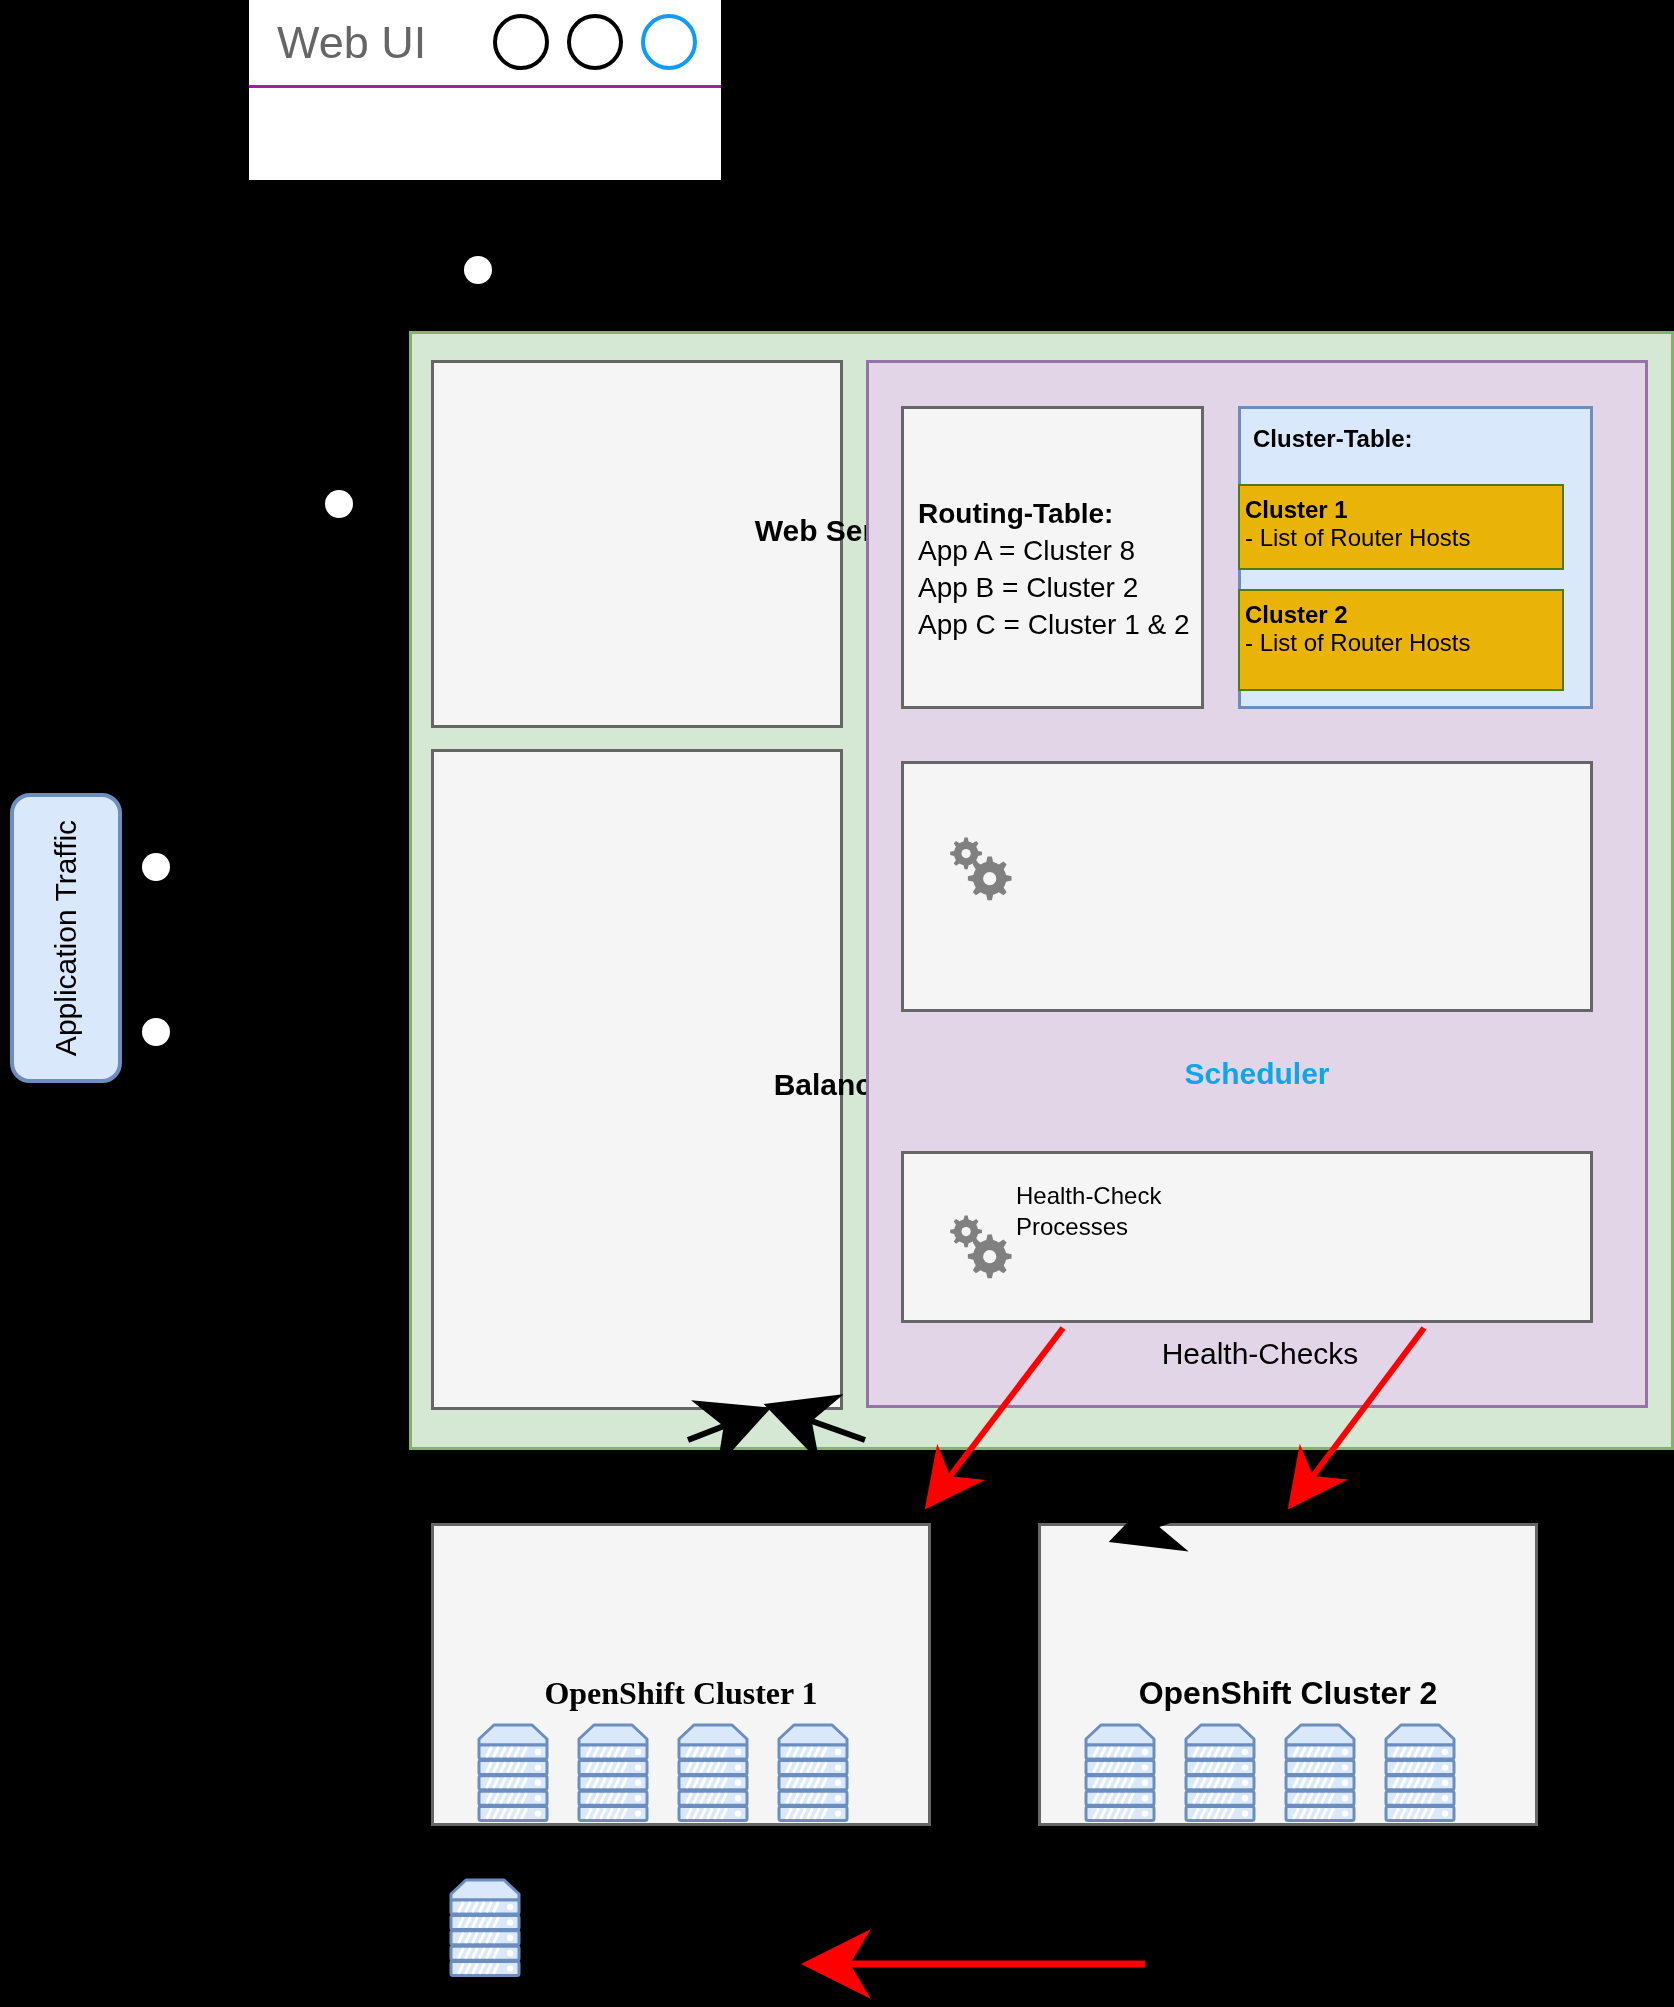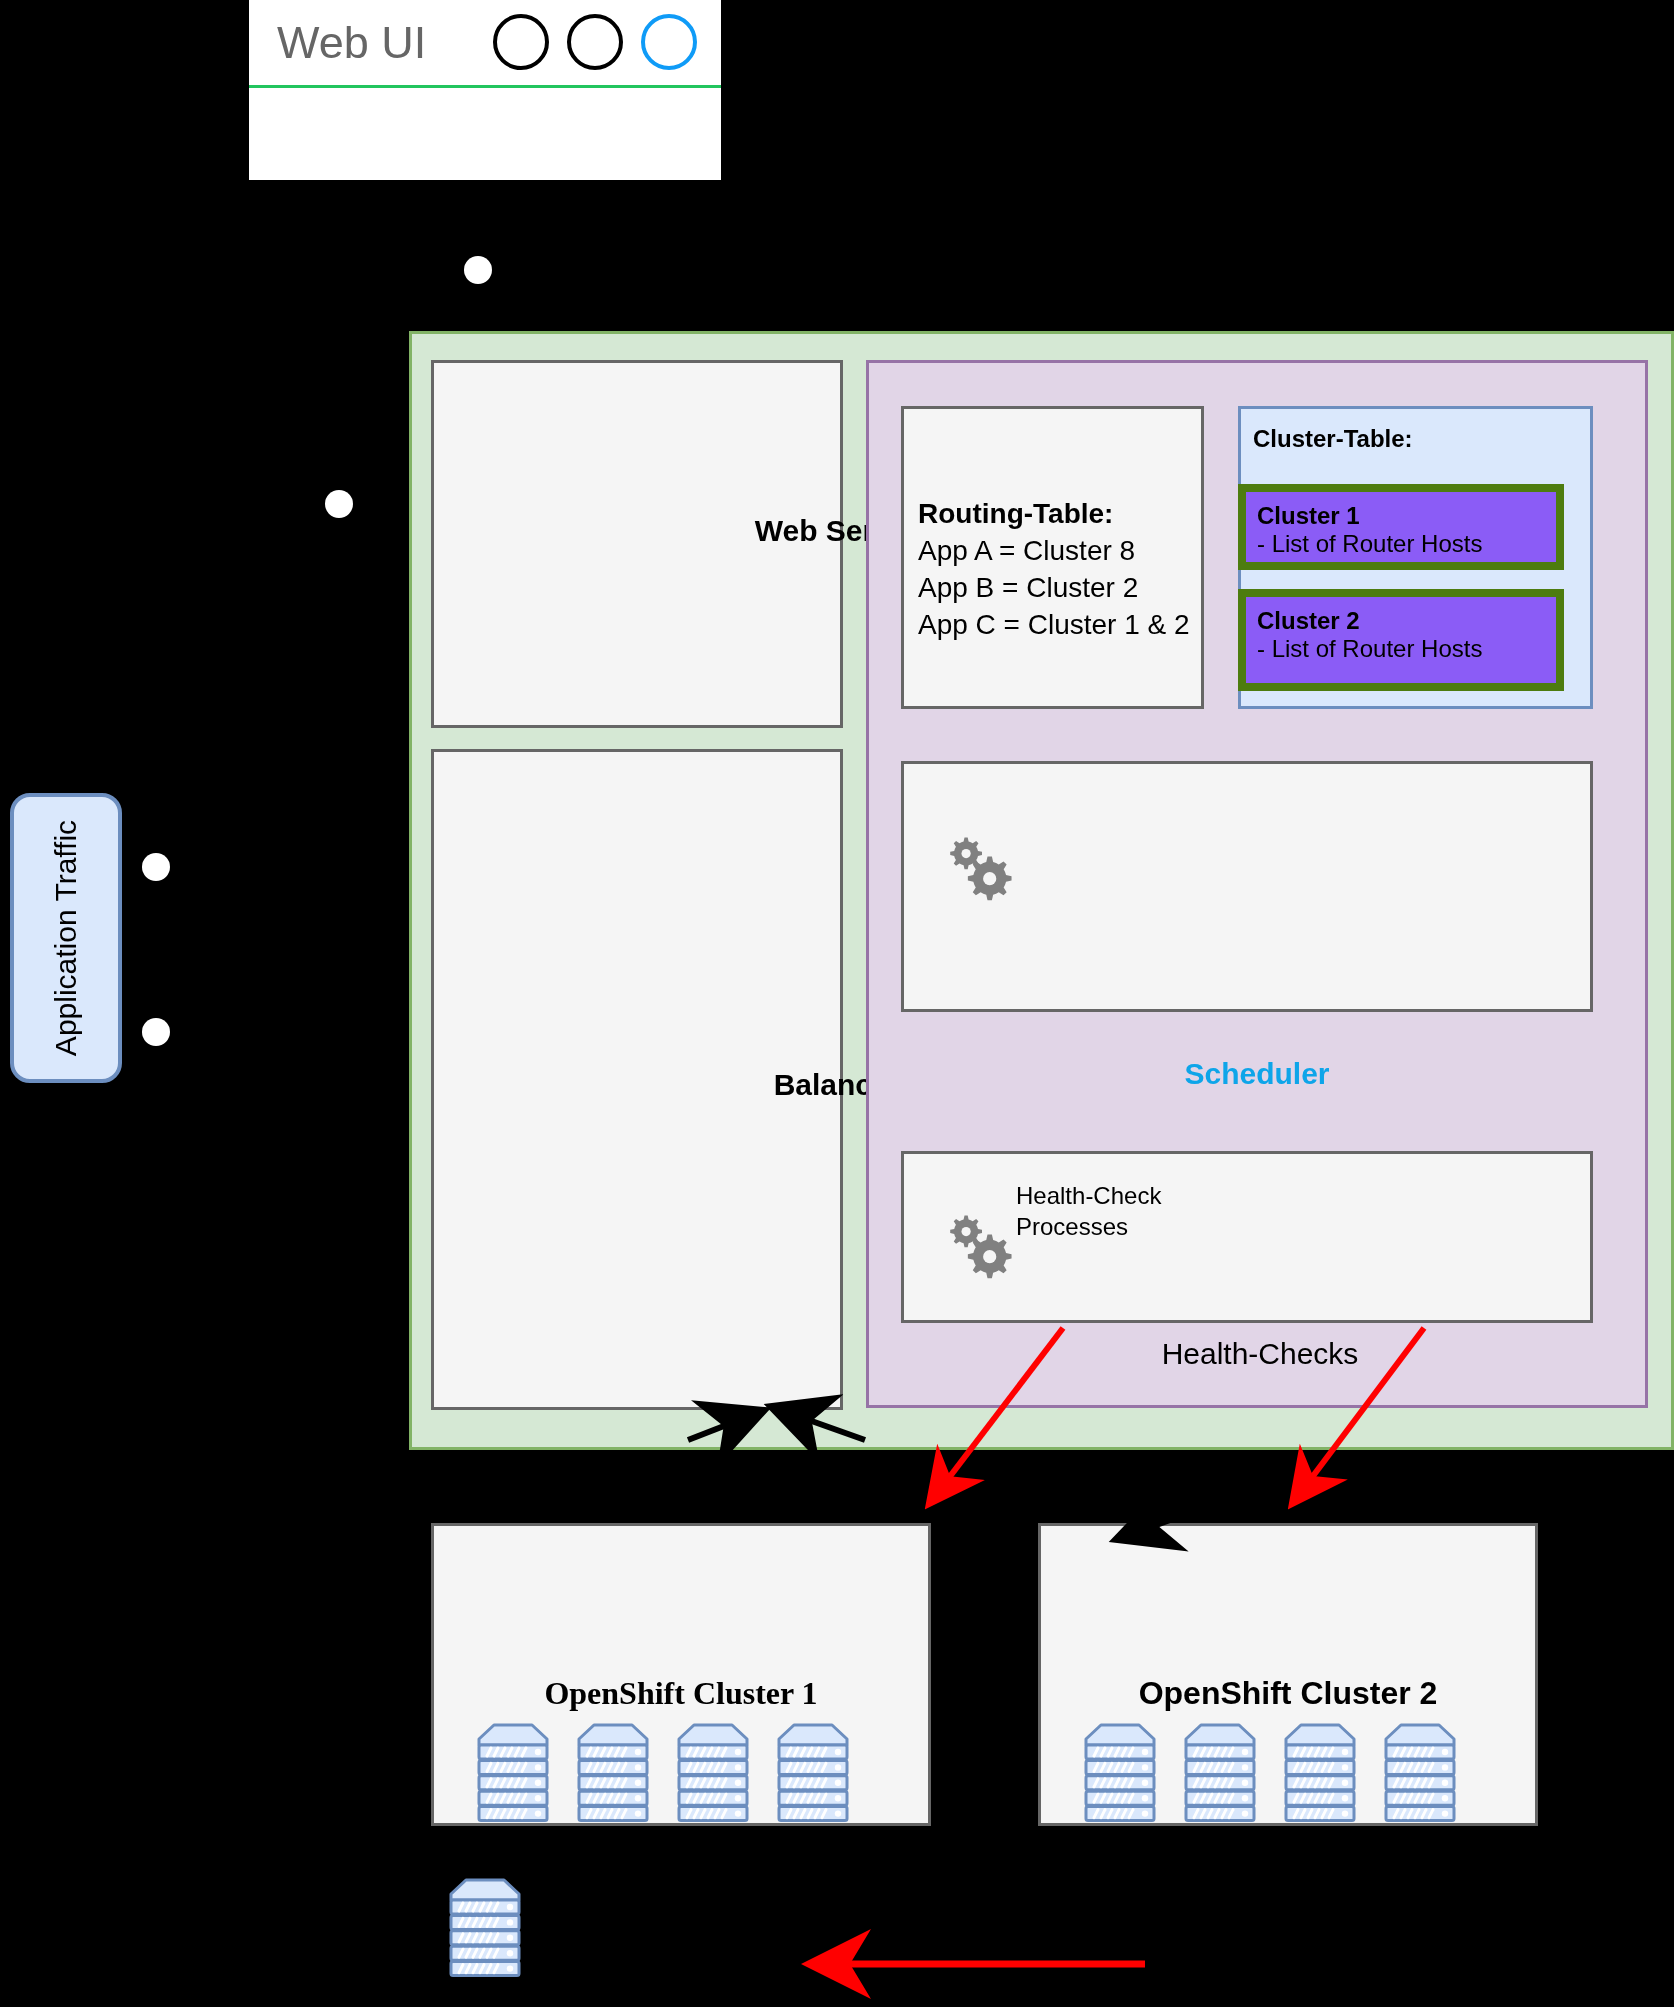--- a/index.html
+++ b/index.html
@@ -16,21 +16,21 @@
   }
   .abs{position:absolute;}
 
   
   #browser-window{
     left:249px; top:0px; width:472px; height:180px;
     background:#ffffff;
   }
   #browser-titlebar{
     position:absolute; left:0; top:0; width:100%; height:88px;
-    border-bottom:3px solid #22c55e;
+    border-bottom:3px solid #a21caf;
     box-sizing:border-box;
   }
   #browser-title{
     position:absolute; left:28px; top:17px;
     font-size:45px; color:#666666; letter-spacing:0px;
     white-space:nowrap;
   }
   .bcircle{
     position:absolute; top:14px; width:56px; height:56px;
     border-radius:50%; box-sizing:border-box;
@@ -80,22 +80,22 @@
   #routing-table-text .tt{font-weight:bold;}
 
   #cluster-table-box{
     left:1238px; top:406px; width:355px; height:303px;
     background:#dae8fc; border:3px solid #6c8ebf; box-sizing:border-box;
   }
   #cluster-table-title{
     left:1253px; top:425px; font-size:24px; font-weight:bold; color:#000;
   }
   .cluster-sub{
-    background:#8b5cf6; border:8px solid #4d7c0f; box-sizing:border-box;
-    padding:10px 12px 0 11px;
+    background:#eab308; border:2px solid #4d7c0f; box-sizing:border-box;
+    padding:10px 12px 0 5px;
   }
   #cluster-sub-1{ left:1238px; top:484px; width:326px; height:86px; left:1238px; }
   #cluster-sub-2{ left:1238px; top:589px; width:326px; height:102px; }
   .cluster-sub .cs-name{font-size:24px;font-weight:bold;color:#000;line-height:1.18;}
   .cluster-sub .cs-desc{font-size:24px;color:#000;line-height:1.18;}
 
   #stats-box{ left:901px; top:761px; width:692px; height:251px; }
   #stats-text{ left:1034px; top:838px; font-size:24px; line-height:1.37; color:#000;}
   #stats-text .st{font-weight:bold;}
 

